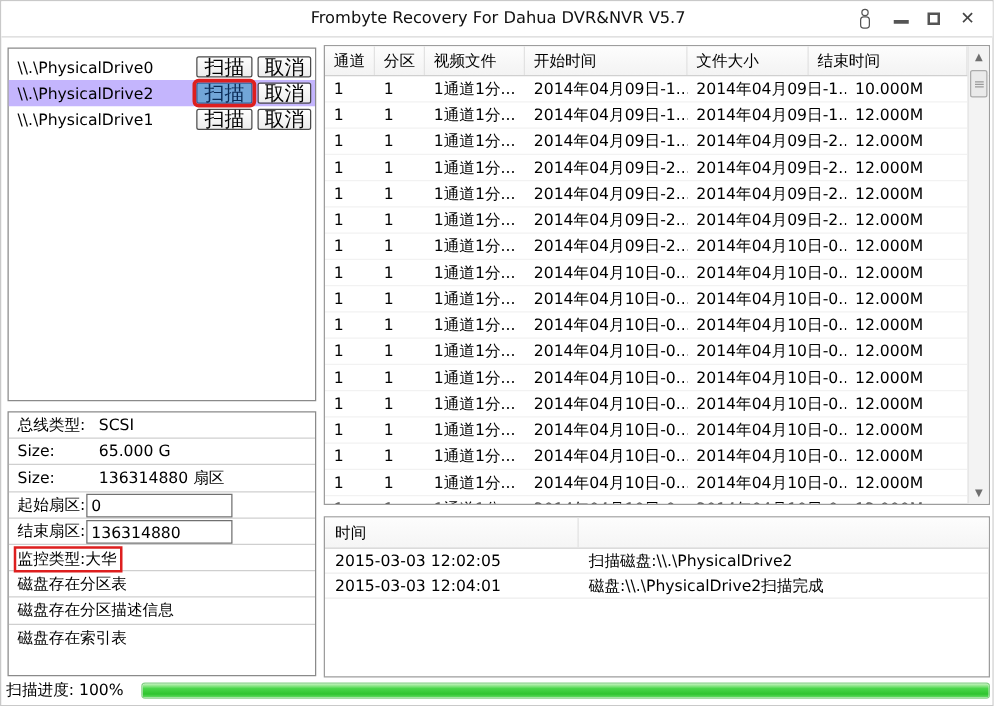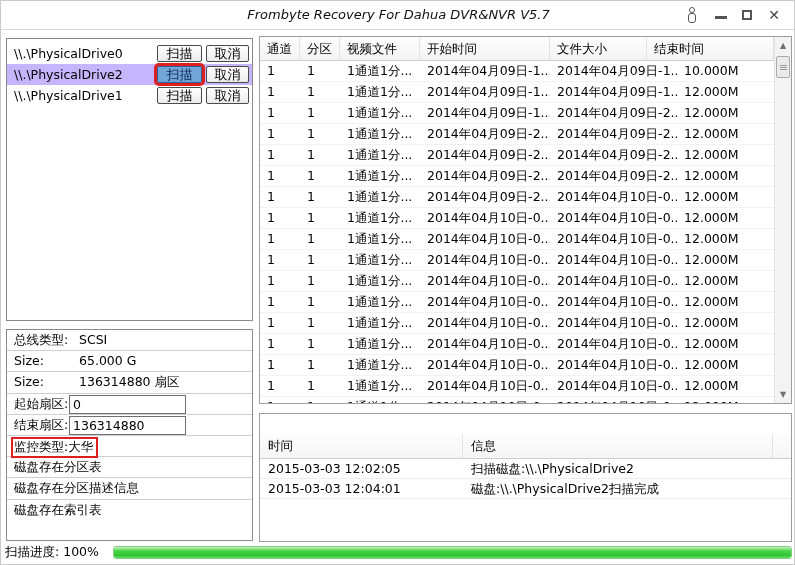--- a/index.html
+++ b/index.html
@@ -1,36 +1,36 @@
 <!DOCTYPE html>
 <html><head>
 <meta charset="utf-8">
 <style>
   html,body{margin:0;padding:0;background:#fff;}
   .window{position:relative;width:795px;height:565px;background:#fff;overflow:hidden;
     font-family:"DejaVu Sans","Liberation Sans",sans-serif;color:#000;box-sizing:border-box;
     border:1px solid #c9c9c9;}
   
   .titlebar{position:absolute;left:0;top:0;width:795px;height:28px;background:#fff;border-bottom:1px solid #d8d8d8;}
-  .title{position:absolute;left:0;top:0;width:100%;text-align:center;font-size:13px;line-height:28px;color:#111;font-style:italic;}
+  .title{position:absolute;left:0;top:0;width:100%;text-align:center;font-size:13px;line-height:28px;color:#111;}
   .ctrl{position:absolute;top:0;height:28px;width:24px;text-align:center;color:#555;cursor:default;}
   .ctrl-close{right:10px;font-size:14px;line-height:28px;color:#444;}
   .ctrl-max{right:36px;}
   .ctrl-max .sq{position:absolute;left:6px;top:9px;width:10px;height:10px;border:2px solid #555;box-sizing:border-box;}
   .ctrl-min{right:62px;}
   .ctrl-min .bar{position:absolute;left:5px;top:15px;width:12px;height:3px;background:#555;}
   .ctrl-user{right:92px;}
   .ctrl-user .head{position:absolute;left:9px;top:6px;width:6px;height:6px;border:1.5px solid #555;border-radius:50%;box-sizing:border-box;}
   .ctrl-user .body{position:absolute;left:8px;top:12px;width:8px;height:10px;border:1.5px solid #555;border-radius:3px;box-sizing:border-box;}
   
   .drivebox{position:absolute;left:5px;top:37px;width:247px;height:283px;border:1px solid #8a8a8a;background:#fff;box-sizing:border-box;padding-top:4px;}
   .drow{position:relative;height:21px;line-height:21px;font-size:12.5px;}
   .drow .dname{padding-left:7px;}
   .drow.sel{background:#c4b5fd;}
-  .btn{position:absolute;top:2px;height:17px;line-height:15px;font-size:13px;text-align:center;
+  .btn{position:absolute;top:2px;height:17px;line-height:15px;font-size:16px;text-align:center;
     border:1px solid #4a4a4a;border-radius:2px;background:linear-gradient(#fefefe,#ececec);box-sizing:border-box;cursor:default;}
   .btn-scan{left:150px;width:45px;}
   .btn-cancel{left:199px;width:43px;}
   .btn.scan-active{background:#72a6d8;border-color:#2e6096;color:#0a2a55;}
   .redbox-btn{outline:3px solid #dd1f1f;}
   
   .infobox{position:absolute;left:5px;top:328px;width:247px;height:212px;border:1px solid #8a8a8a;background:#fff;box-sizing:border-box;overflow:hidden;text-decoration:underline;}
   .irow{position:relative;height:21.2px;border-bottom:1px solid #cfcfcf;font-size:12.5px;box-sizing:border-box;}
   .irow:last-child{border-bottom:none;}
   .ilabel{position:absolute;left:7px;top:0;line-height:20px;}
@@ -48,21 +48,21 @@
   .w0{width:40px}.w1{width:40px}.w2{width:80px}.w3{width:130px}.w4{width:127px}.w5{width:97px}
   
   .vscroll{position:absolute;top:0;right:0;width:17px;bottom:0;background:#f3f3f3;border-left:1px solid #e3e3e3;box-sizing:border-box;}
   .sarrow{position:absolute;left:0;width:16px;height:17px;text-align:center;font-size:8px;line-height:17px;color:#6f6f6f;}
   .sarrow.up{top:0;}
   .sarrow.down{bottom:0;}
   .sthumb{position:absolute;left:1px;top:19px;width:14px;height:22px;background:#eaeaea;border:1px solid #ababab;border-radius:2px;box-sizing:border-box;}
   .sthumb .grip{position:absolute;left:3px;width:7px;height:1px;background:#9a9a9a;}
   
   .ltable{position:absolute;left:258px;top:412px;width:533px;height:129px;border:1px solid #9d9d9d;background:#fff;box-sizing:border-box;overflow:hidden;}
-  .lhead{display:flex;height:25px;background:linear-gradient(#fdfdfd,#f5f5f5);border-bottom:1px solid #cfcfcf;box-sizing:border-box;margin-top:20px;}
+  .lhead{display:flex;height:25px;background:linear-gradient(#fdfdfd,#f5f5f5);border-bottom:1px solid #cfcfcf;box-sizing:border-box;}
   .lhead .hc{font-size:12.5px;line-height:24px;padding-left:8px;border-right:1px solid #e2e2e2;box-sizing:border-box;flex:none;}
   .lc0{width:203px}.lc1{width:310px}
   .lrow{display:flex;height:20px;border-bottom:1px solid #ededed;box-sizing:border-box;}
   .lrow .lc{font-size:12.5px;line-height:19px;padding-left:8px;box-sizing:border-box;flex:none;white-space:nowrap;overflow:hidden;}
   
   .plabel{position:absolute;left:4px;top:543px;font-size:12.5px;}
   .pbar{position:absolute;left:112px;top:545px;width:679px;height:13px;border:1px solid #86cf86;border-radius:3px;background:#eafceb;box-sizing:border-box;overflow:hidden;}
   .pfill{height:100%;background:linear-gradient(180deg,#c4f3bc 0%,#49d649 35%,#2fc42f 75%,#64dc64 100%);border-radius:2px;}
 </style>
 </head>
@@ -280,21 +280,20 @@
           <div class="grip" style="top:10px"></div>
           <div class="grip" style="top:12px"></div>
       </div>
       <div class="sarrow down">▼</div>
     </div>
   </div>
 
   <div class="ltable">
     <div class="lhead">
         <div class="hc lc0">时间</div>
-        <div class="hc lc1">信息</div>
       </div>
     <div>
         <div class="lrow">
           <div class="lc lc0">2015-03-03 12:02:05</div>
           <div class="lc lc1">扫描磁盘:\\.\PhysicalDrive2</div>
         </div>
         <div class="lrow">
           <div class="lc lc0">2015-03-03 12:04:01</div>
           <div class="lc lc1">磁盘:\\.\PhysicalDrive2扫描完成</div>
         </div>

